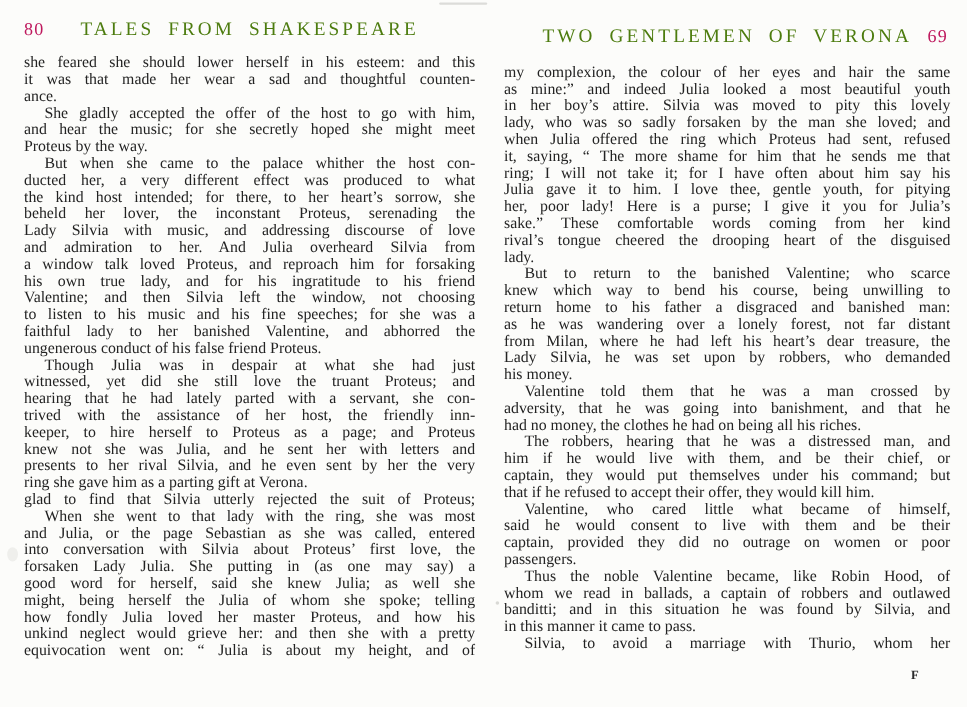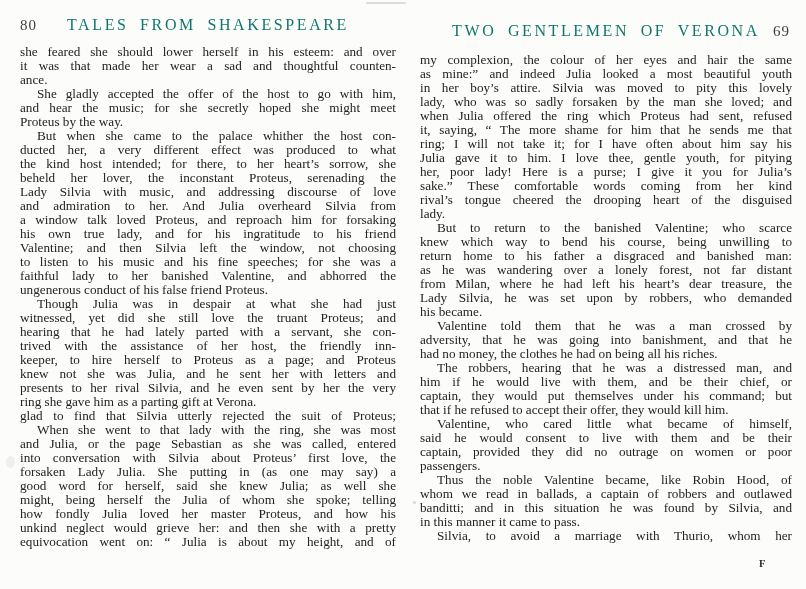--- a/index.html
+++ b/index.html
@@ -18,25 +18,25 @@
 
   .running-header {
     position: absolute; left: 0; right: 0; height: 18px;
   }
   .page.left  .running-header { top: 16px; }
   .page.right .running-header { top: 22px; }
   .head-title {
     position: absolute; left: 0; right: 0;
     text-align: center;
     font-size: 16px; letter-spacing: 2.6px; word-spacing: 5px;
-    color: #0f766e;
+    color: #4d7c0f;
   }
   .pagenum {
     position: absolute; top: 1px;
-    font-size: 15px; letter-spacing: 1px; color: #404040;
+    font-size: 15px; letter-spacing: 1px; color: #be185d;
   }
   .pagenum.num-left  { left: 0; }
   .pagenum.num-right { right: 2px; }
 
   .body {
     position: absolute; left: 0; right: 0;
     font-size: 13.2px;
   }
   .page.left  .body { top: 45px; }
   .page.right .body { top: 53px; }
@@ -74,21 +74,21 @@
   <div class="smudge-top"></div>
   <div class="smudge-left"></div>
   <div class="speck"></div>
 
   <section class="page left">
     <header class="running-header">
       <span class="pagenum num-left">80</span>
       <span class="head-title">TALES FROM SHAKESPEARE</span>
     </header>
     <div class="body">
-        <div class="line just">she feared she should lower herself in his esteem: and over</div>
+        <div class="line just">she feared she should lower herself in his esteem: and this</div>
         <div class="line just">it was that made her wear a sad and thoughtful counten-</div>
         <div class="line">ance.</div>
         <div class="line just ind">She gladly accepted the offer of the host to go with him,</div>
         <div class="line just">and hear the music; for she secretly hoped she might meet</div>
         <div class="line">Proteus by the way.</div>
         <div class="line just ind">But when she came to the palace whither the host con-</div>
         <div class="line just">ducted her, a very different effect was produced to what</div>
         <div class="line just">the kind host intended; for there, to her heart’s sorrow, she</div>
         <div class="line just">beheld her lover, the inconstant Proteus, serenading the</div>
         <div class="line just">Lady Silvia with music, and addressing discourse of love</div>
@@ -137,21 +137,21 @@
         <div class="line just">her, poor lady!  Here is a purse; I give it you for Julia’s</div>
         <div class="line just">sake.”  These comfortable words coming from her kind</div>
         <div class="line just">rival’s tongue cheered the drooping heart of the disguised</div>
         <div class="line">lady.</div>
         <div class="line just ind">But to return to the banished Valentine; who scarce</div>
         <div class="line just">knew which way to bend his course, being unwilling to</div>
         <div class="line just">return home to his father a disgraced and banished man:</div>
         <div class="line just">as he was wandering over a lonely forest, not far distant</div>
         <div class="line just">from Milan, where he had left his heart’s dear treasure, the</div>
         <div class="line just">Lady Silvia, he was set upon by robbers, who demanded</div>
-        <div class="line">his became.</div>
+        <div class="line">his money.</div>
         <div class="line just ind">Valentine told them that he was a man crossed by</div>
         <div class="line just">adversity, that he was going into banishment, and that he</div>
         <div class="line">had no money, the clothes he had on being all his riches.</div>
         <div class="line just ind">The robbers, hearing that he was a distressed man, and</div>
         <div class="line just">him if he would live with them, and be their chief, or</div>
         <div class="line just">captain, they would put themselves under his command; but</div>
         <div class="line">that if he refused to accept their offer, they would kill him.</div>
         <div class="line just ind">Valentine, who cared little what became of himself,</div>
         <div class="line just">said he would consent to live with them and be their</div>
         <div class="line just">captain, provided they did no outrage on women or poor</div>

